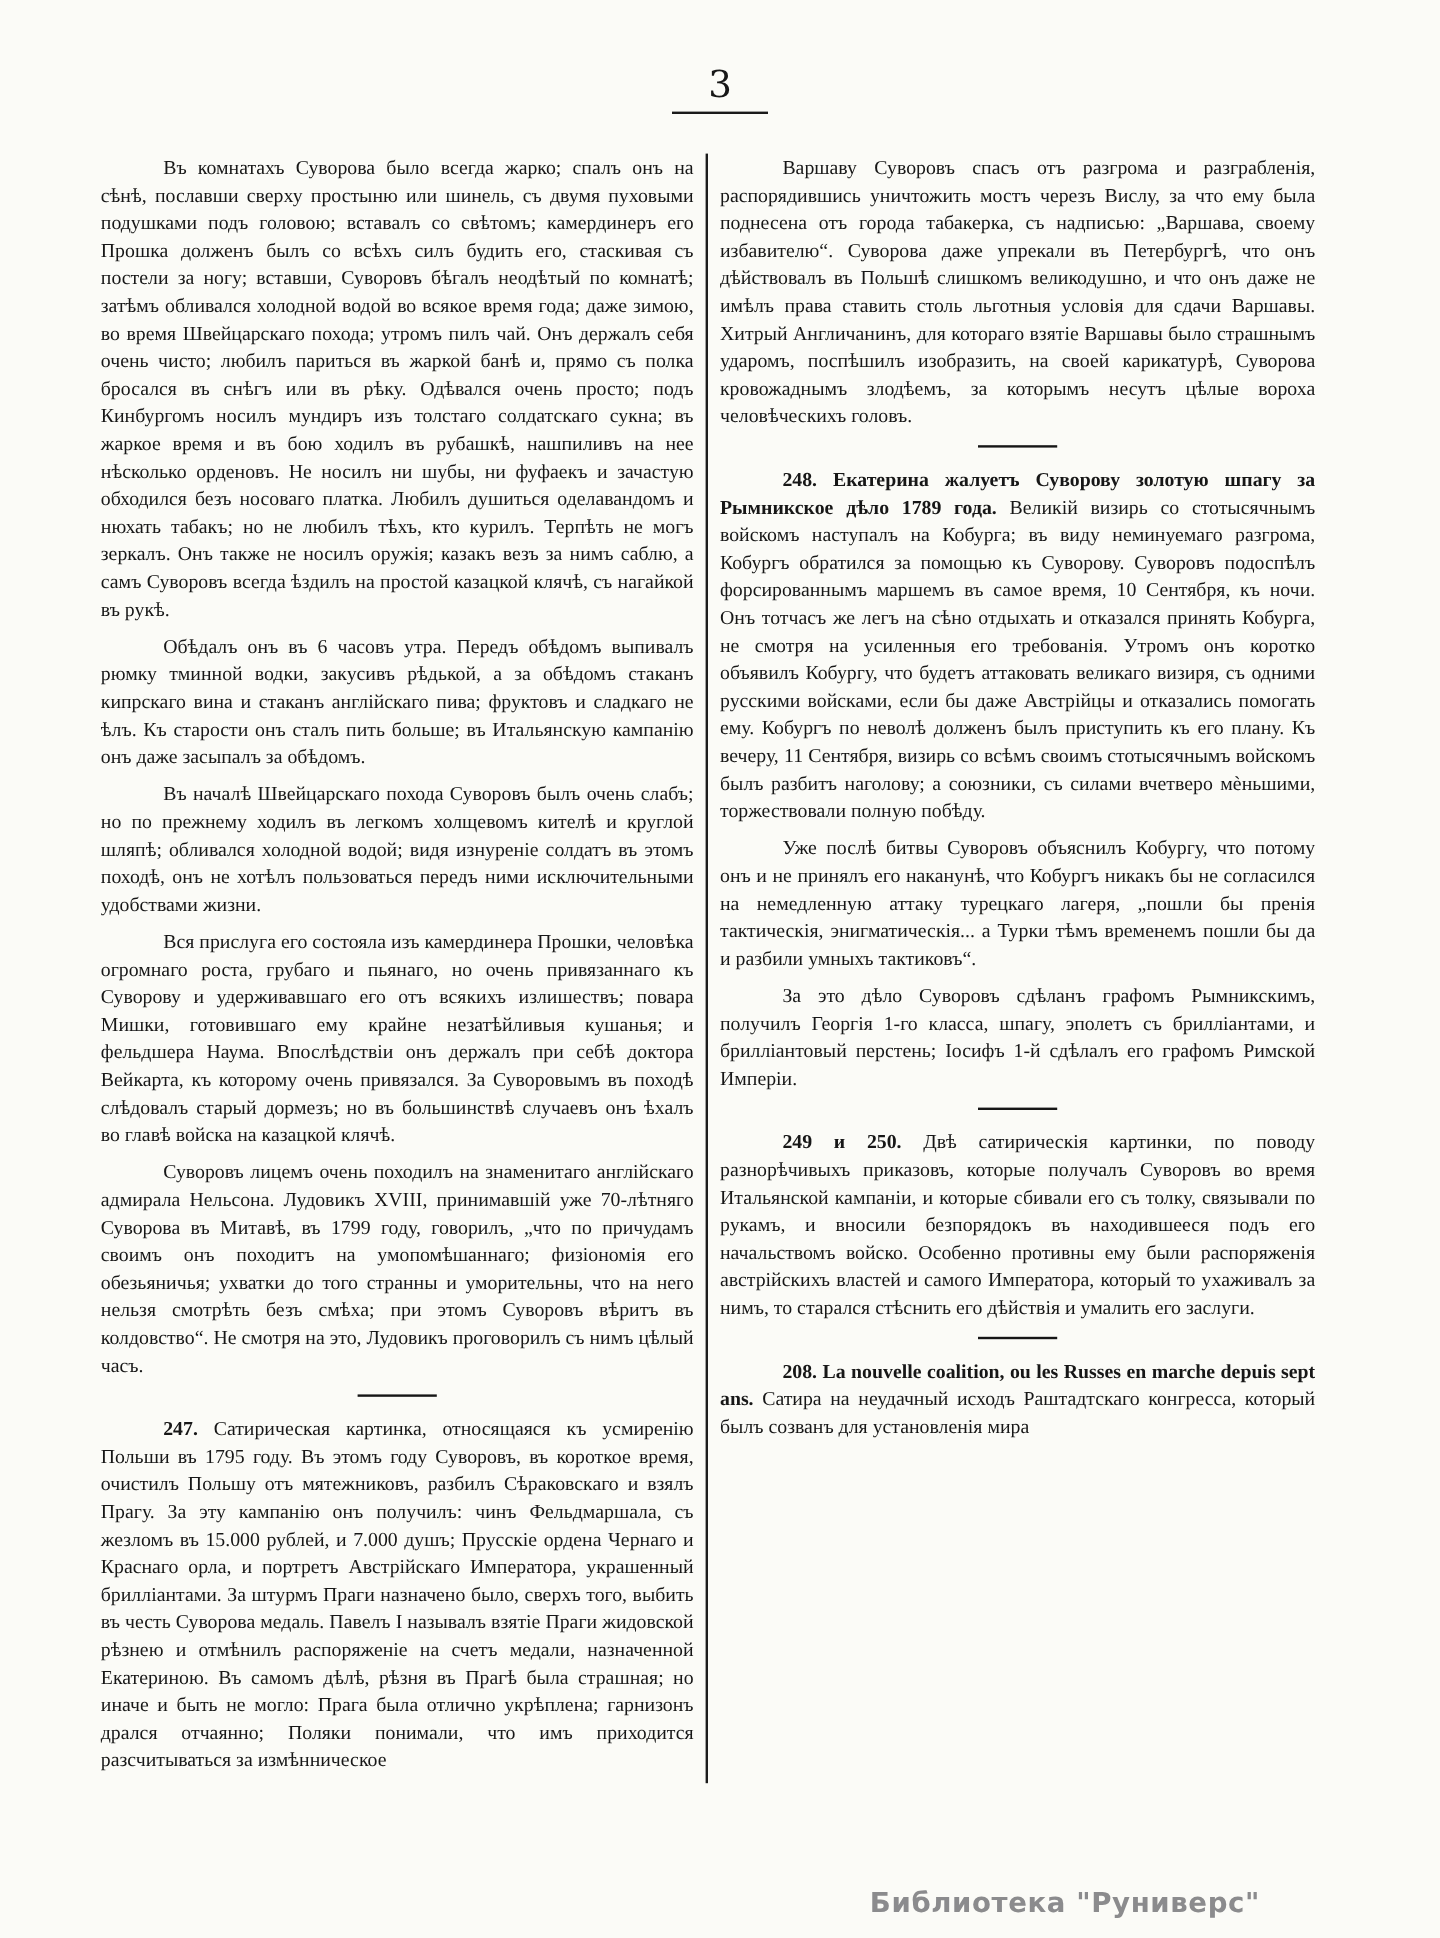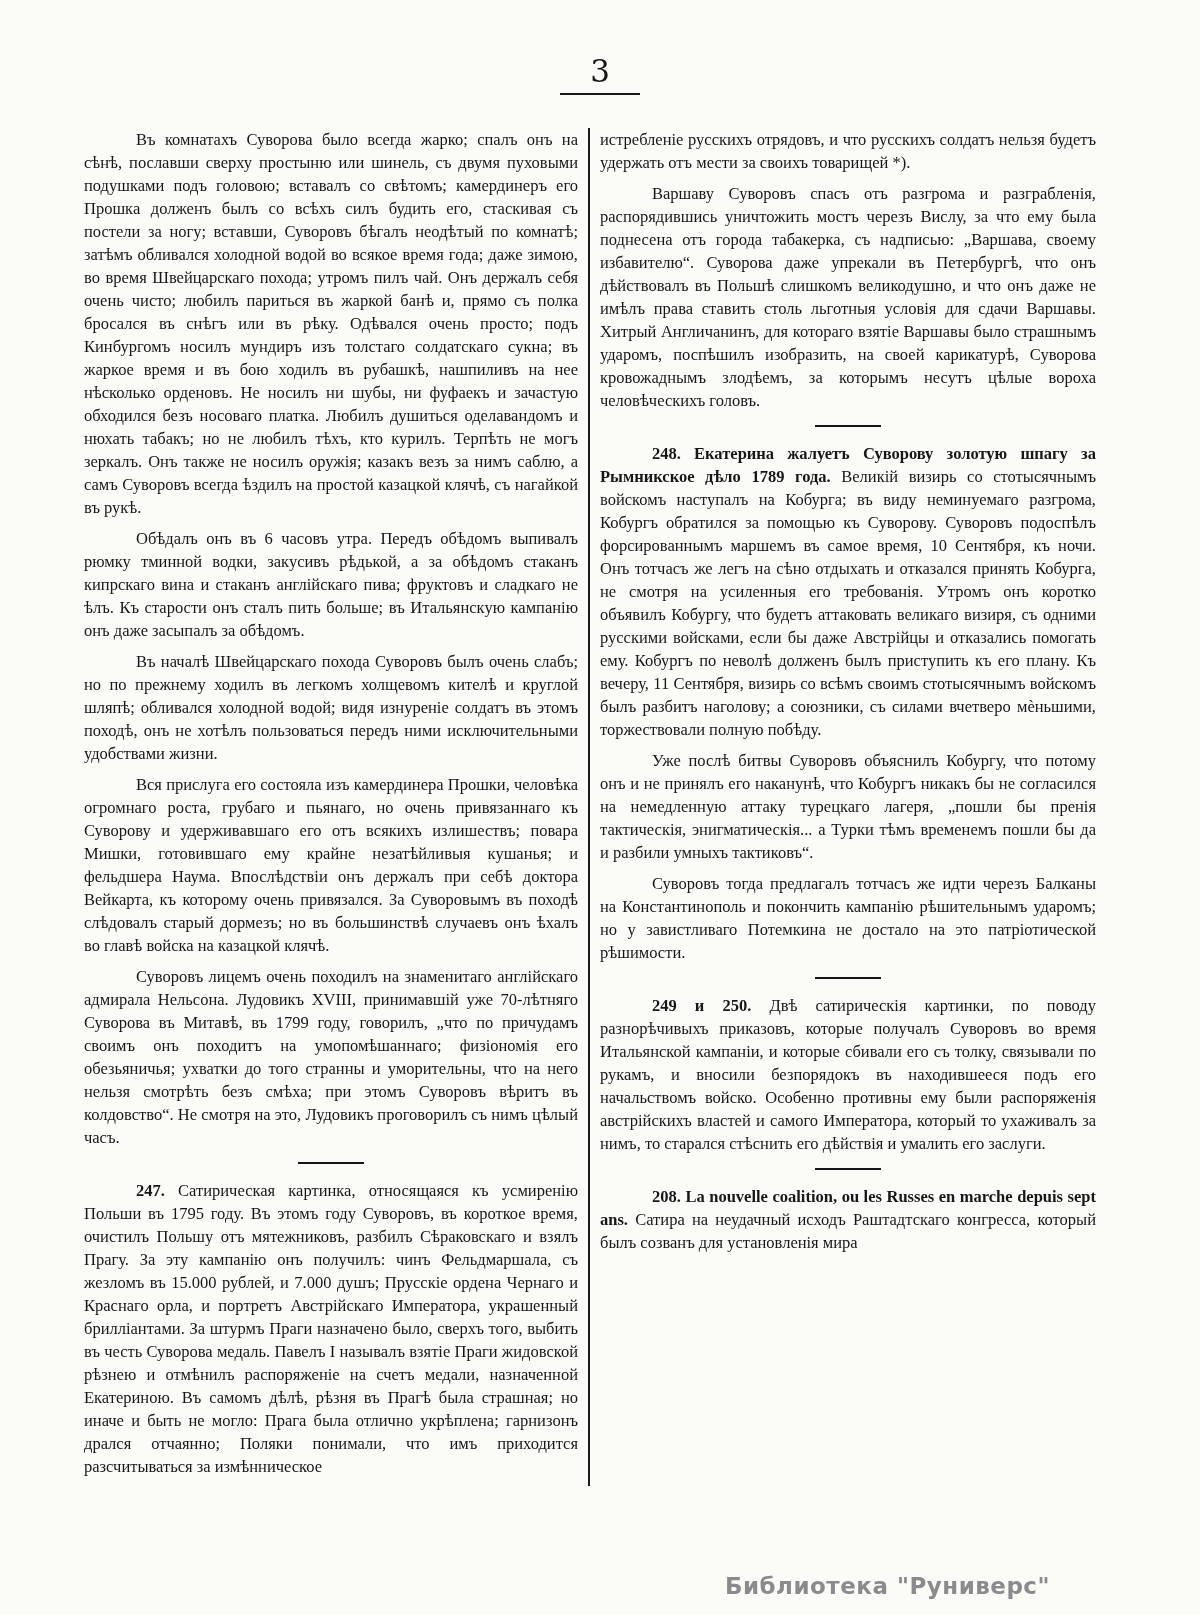--- a/index.html
+++ b/index.html
@@ -68,26 +68,25 @@
       <p class="para indent">Въ началѣ Швейцарскаго похода Суворовъ былъ очень слабъ; но по прежнему ходилъ въ легкомъ холщевомъ кителѣ и круглой шляпѣ; обливался холодной водой; видя изнуреніе солдатъ въ этомъ походѣ, онъ не хотѣлъ пользоваться передъ ними исключительными удобствами жизни.</p>
       <p class="para indent">Вся прислуга его состояла изъ камердинера Прошки, человѣка огромнаго роста, грубаго и пьянаго, но очень привязаннаго къ Суворову и удерживавшаго его отъ всякихъ излишествъ; повара Мишки, готовившаго ему крайне незатѣйливыя кушанья; и фельдшера Наума. Впослѣдствіи онъ держалъ при себѣ доктора Вейкарта, къ которому очень привязался. За Суворовымъ въ походѣ слѣдовалъ старый дормезъ; но въ большинствѣ случаевъ онъ ѣхалъ во главѣ войска на казацкой клячѣ.</p>
       <p class="para indent">Суворовъ лицемъ очень походилъ на знаменитаго англійскаго адмирала Нельсона. Лудовикъ XVIII, принимавшій уже 70-лѣтняго Суворова въ Митавѣ, въ 1799 году, говорилъ, „что по причудамъ своимъ онъ походитъ на умопомѣшаннаго; физіономія его обезьяничья; ухватки до того странны и уморительны, что на него нельзя смотрѣть безъ смѣха; при этомъ Суворовъ вѣритъ въ колдовство“. Не смотря на это, Лудовикъ проговорилъ съ нимъ цѣлый часъ.</p>
       <div class="divider"></div>
       <p class="para indent"><b>247.</b> <span>Сатирическая картинка, относящаяся къ усмиренію Польши въ 1795 году. Въ этомъ году Суворовъ, въ короткое время, очистилъ Польшу отъ мятежниковъ, разбилъ Сѣраковскаго и взялъ Прагу. За эту кампанію онъ получилъ: чинъ Фельдмаршала, съ жезломъ въ 15.000 рублей, и 7.000 душъ; Прусскіе ордена Чернаго и Краснаго орла, и портретъ Австрійскаго Императора, украшенный брилліантами. За штурмъ Праги назначено было, сверхъ того, выбить въ честь Суворова медаль. Павелъ I называлъ взятіе Праги жидовской рѣзнею и отмѣнилъ распоряженіе на счетъ медали, назначенной Екатериною. Въ самомъ дѣлѣ, рѣзня въ Прагѣ была страшная; но иначе и быть не могло: Прага была отлично укрѣплена; гарнизонъ дрался отчаянно; Поляки понимали, что имъ приходится разсчитываться за измѣнническое</span></p>
     </div>
 
     <div class="col-rule"></div>
 
     <div class="column right">
-      <p class="para">истребленіе русскихъ отрядовъ, и что русскихъ солдатъ нельзя будетъ удержать отъ мести за своихъ товарищей *).</p>
       <p class="para indent">Варшаву Суворовъ спасъ отъ разгрома и разграбленія, распорядившись уничтожить мостъ черезъ Вислу, за что ему была поднесена отъ города табакерка, съ надписью: „Варшава, своему избавителю“. Суворова даже упрекали въ Петербургѣ, что онъ дѣйствовалъ въ Польшѣ слишкомъ великодушно, и что онъ даже не имѣлъ права ставить столь льготныя условія для сдачи Варшавы. Хитрый Англичанинъ, для котораго взятіе Варшавы было страшнымъ ударомъ, поспѣшилъ изобразить, на своей карикатурѣ, Суворова кровожаднымъ злодѣемъ, за которымъ несутъ цѣлые вороха человѣческихъ головъ.</p>
       <div class="divider"></div>
       <p class="para indent"><b>248. Екатерина жалуетъ Суворову золотую шпагу за Рымникское дѣло 1789 года.</b> <span>Великій визирь со стотысячнымъ войскомъ наступалъ на Кобурга; въ виду неминуемаго разгрома, Кобургъ обратился за помощью къ Суворову. Суворовъ подоспѣлъ форсированнымъ маршемъ въ самое время, 10 Сентября, къ ночи. Онъ тотчасъ же легъ на сѣно отдыхать и отказался принять Кобурга, не смотря на усиленныя его требованія. Утромъ онъ коротко объявилъ Кобургу, что будетъ аттаковать великаго визиря, съ одними русскими войсками, если бы даже Австрійцы и отказались помогать ему. Кобургъ по неволѣ долженъ былъ приступить къ его плану. Къ вечеру, 11 Сентября, визирь со всѣмъ своимъ стотысячнымъ войскомъ былъ разбитъ наголову; а союзники, съ силами вчетверо мѐньшими, торжествовали полную побѣду.</span></p>
       <p class="para indent">Уже послѣ битвы Суворовъ объяснилъ Кобургу, что потому онъ и не принялъ его наканунѣ, что Кобургъ никакъ бы не согласился на немедленную аттаку турецкаго лагеря, „пошли бы пренія тактическія, энигматическія... а Турки тѣмъ временемъ пошли бы да и разбили умныхъ тактиковъ“.</p>
-      <p class="para indent">Суворовъ тогда предлагалъ тотчасъ же идти черезъ Балканы на Константинополь и покончить кампанію рѣшительнымъ ударомъ; но у завистливаго Потемкина не достало на это патріотической рѣшимости.</p>
+      <p class="para indent">За это дѣло Суворовъ сдѣланъ графомъ Рымникскимъ, получилъ Георгія 1-го класса, шпагу, эполетъ съ брилліантами, и брилліантовый перстень; Іосифъ 1-й сдѣлалъ его графомъ Римской Имперіи.</p>
       <div class="divider"></div>
       <p class="para indent"><b>249 и 250.</b> <span>Двѣ сатирическія картинки, по поводу разнорѣчивыхъ приказовъ, которые получалъ Суворовъ во время Итальянской кампаніи, и которые сбивали его съ толку, связывали по рукамъ, и вносили безпорядокъ въ находившееся подъ его начальствомъ войско. Особенно противны ему были распоряженія австрійскихъ властей и самого Императора, который то ухаживалъ за нимъ, то старался стѣснить его дѣйствія и умалить его заслуги.</span></p>
       <div class="divider"></div>
       <p class="para indent"><b>208. La nouvelle coalition, ou les Russes en marche depuis sept ans.</b> <span>Сатира на неудачный исходъ Раштадтскаго конгресса, который былъ созванъ для установленія мира</span></p>
 
     </div>
 
   </div>
 
   <div class="watermark">Библиотека "Руниверс"</div>

